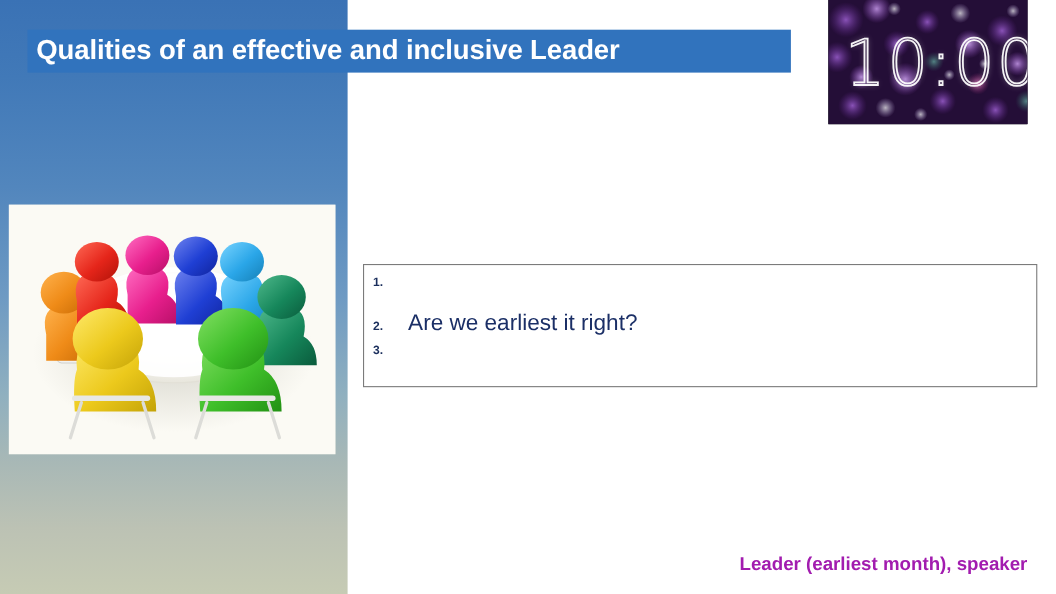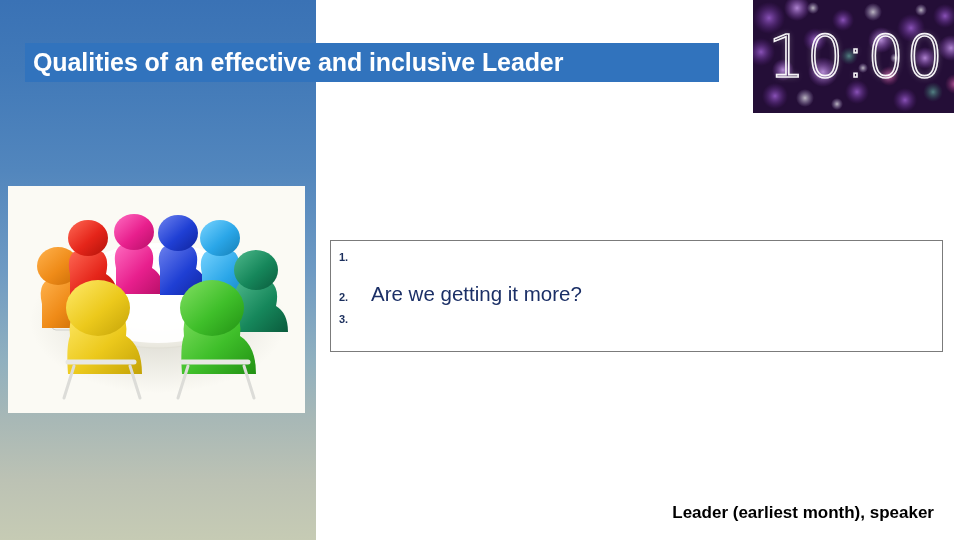--- a/index.html
+++ b/index.html
@@ -34,21 +34,21 @@
         #90b0bf 360px,
         #a8b8b6 420px,
         #bcc2b4 480px,
         #c6cbb4 540px);
   }
 
   
   #title-banner {
     position: absolute;
     left: 25px;
-    top: 43px;
+    top: 27px;
     width: 694px;
     height: 39px;
     background: #3173bd;
     display: flex;
     align-items: center;
     text-align: center;
   }
   #title-text {
     color: #ffffff;
     font-size: 25px;
@@ -69,21 +69,21 @@
     background: radial-gradient(ellipse 120% 100% at 50% 42%, #fdfdf8 0%, #f7f6ee 55%, #eceade 100%);
     overflow: hidden;
   }
   #meeting-photo svg { display: block; }
 
   
   #timer-image {
     position: absolute;
     left: 753px;
     top: 0px;
-    width: 201px;
+    width: 181px;
     height: 113px;
     overflow: hidden;
     background: #120a1c;
   }
   #timer-image svg { display:block; position:absolute; left:0; top:0; }
   #timer-value {
     position: absolute;
     left: 0;
     top: 0;
     width: 207px;
@@ -139,21 +139,21 @@
 
   
   #footer-credit {
     position: absolute;
     left: 0;
     top: 503px;
     width: 934px;
     text-align: right;
     font-size: 17px;
     font-weight: bold;
-    color: #000000;
+    color: #a21caf;
     white-space: nowrap;
   }
 </style>
 </head>
 <body>
 
 <div id="slide">
 
   <div id="sidebar"></div>
 
@@ -328,21 +328,21 @@
     <div id="timer-value">10:00</div>
   </div>
 
   <div id="questions-box">
     <ol id="questions-list">
       <li>
         <span class="q-num">1.</span>
       </li>
       <li>
         <span class="q-num">2.</span>
-        <span class="q-text">Are we getting it more?</span>
+        <span class="q-text">Are we earliest it right?</span>
       </li>
       <li>
         <span class="q-num">3.</span>
       </li>
     </ol>
   </div>
 
   <div id="footer-credit">Leader (earliest month), speaker</div>
 
 </div>

